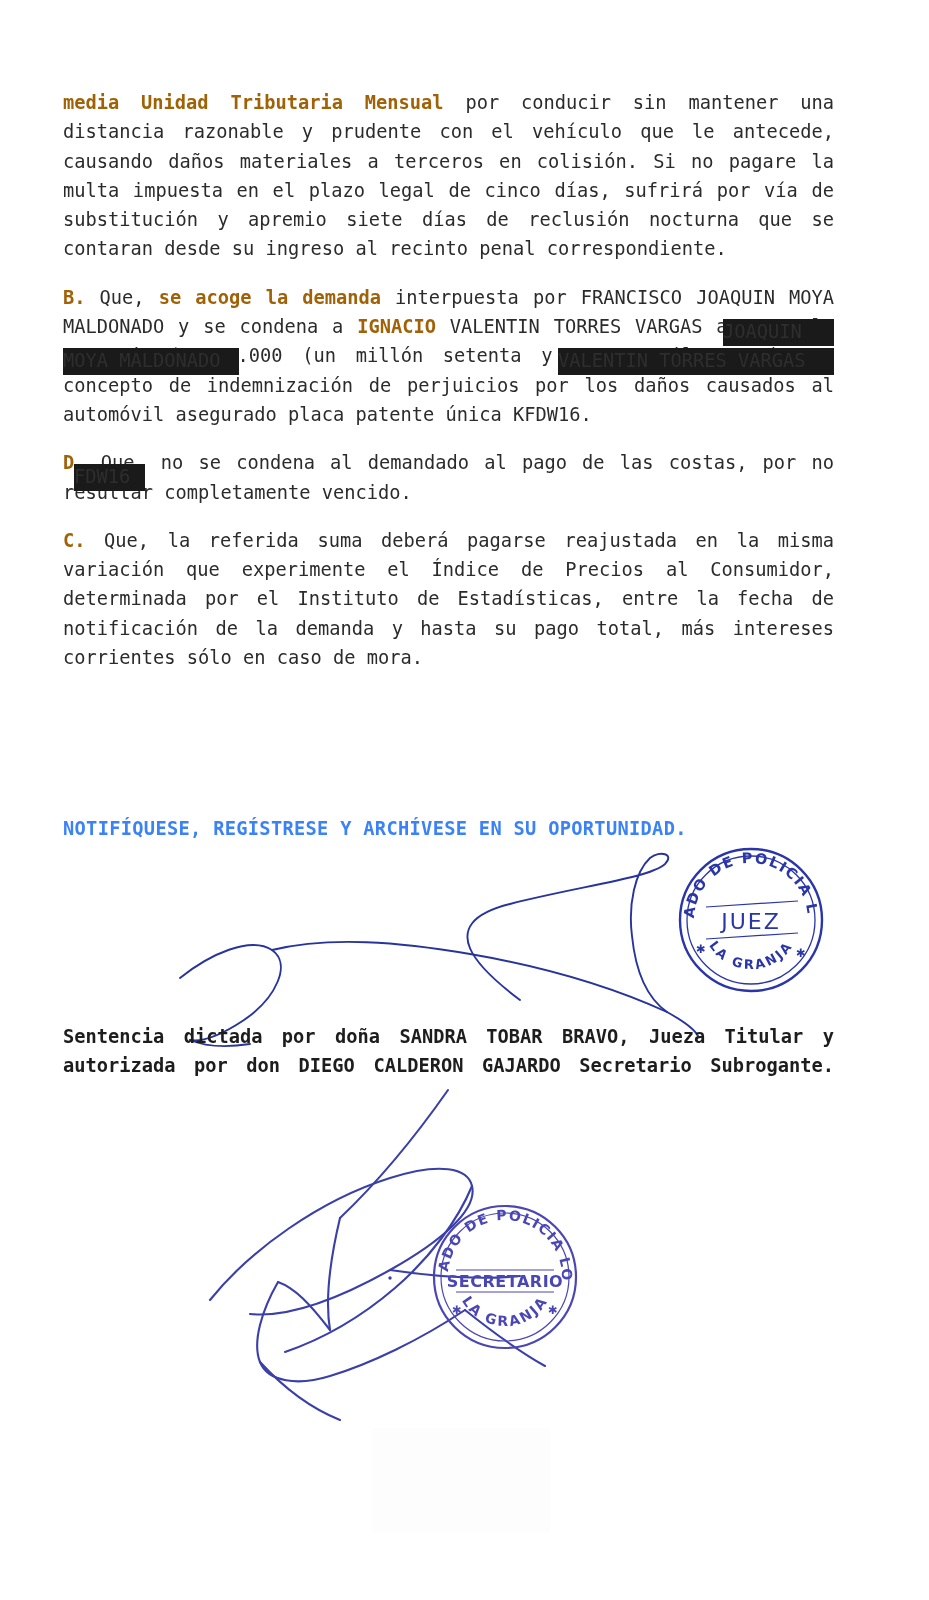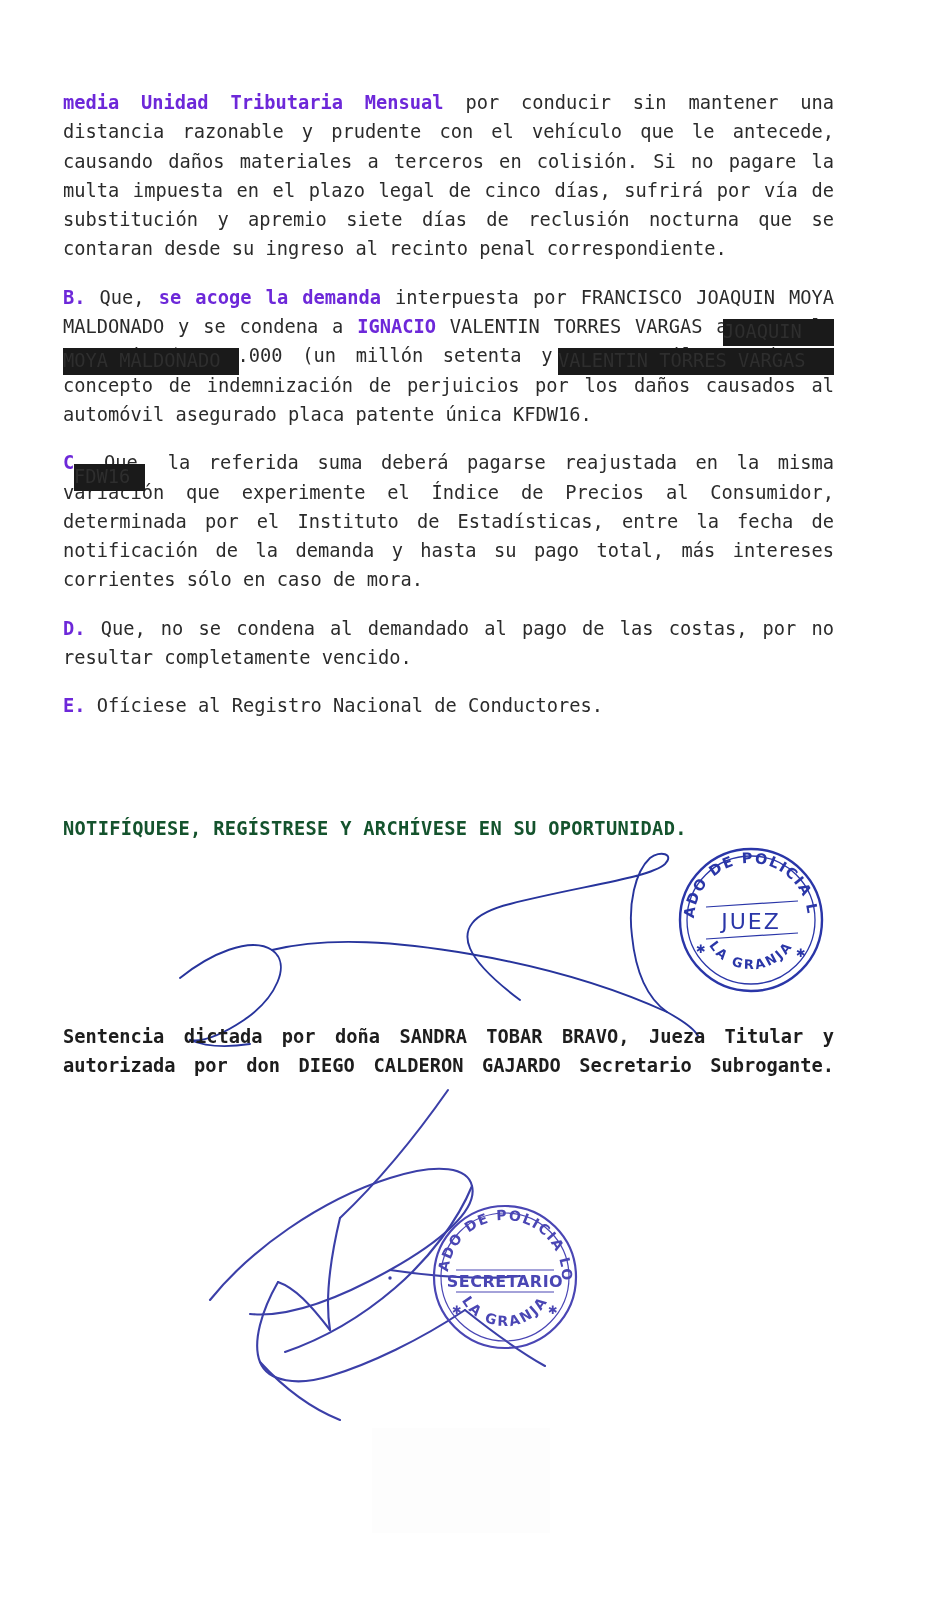--- a/index.html
+++ b/index.html
@@ -28,21 +28,21 @@
     font-size: 18.7px;
     line-height: 29.3px;
     color: #2b2b2b;
     text-align: justify;
     text-justify: inter-word;
     letter-spacing: 0px;
     word-spacing: 0px;
     position: relative;
   }
   p.para:last-child { margin-bottom: 0; }
-  .b { font-weight: bold; color: #6d28d9; }
+  .b { font-weight: bold; color: #a16207; }
   
   .force-justify:after {
     content: "";
     display: inline-block;
     width: 100%;
   }
   
   .redaction {
     position: absolute;
     background: #1a1a1a;
@@ -56,21 +56,21 @@
     white-space: nowrap;
     letter-spacing: 0px;
   }
   
   .notify {
     position: absolute;
     left: 63px;
     top: 818px;
     font-size: 18.7px;
     font-weight: bold;
-    color: #14532d;
+    color: #3b82f6;
     letter-spacing: 0.3px;
     white-space: nowrap;
   }
   
   .sig-text {
     position: absolute;
     left: 63px;
     top: 989px;
     width: 771px;
     font-size: 18.7px;
@@ -113,25 +113,24 @@
 <body>
 
 <div id="page">
 
   <div class="doc-body">
 
     <p class="para"><span class="b">media Unidad Tributaria Mensual</span><span> por conducir sin mantener una distancia razonable y prudente con el vehículo que le antecede, causando daños materiales a terceros en colisión. Si no pagare la multa impuesta en el plazo legal de cinco días, sufrirá por vía de substitución y apremio siete días de reclusión nocturna que se contaran desde su ingreso al recinto penal correspondiente.</span></p>
 
     <p class="para"><span class="b">B.</span><span> Que, </span><span class="b">se acoge la demanda</span><span> interpuesta por FRANCISCO </span><span>JOAQUIN MOYA MALDONADO</span><span>  y se condena a </span><span class="b">IGNACIO</span><span> </span><span>VALENTIN TORRES VARGAS</span><span> a pagar la suma de $1.074.000 (un millón setenta y cuatro mil pesos) por concepto de indemnización de perjuicios por los daños causados al automóvil asegurado placa patente única K</span><span>FDW16</span><span>.</span></p>
 
+    <p class="para"><span class="b">D.</span><span> Que, no se condena al demandado al pago de las costas, por no resultar completamente vencido.</span></p>
+
     <p class="para"><span class="b">C.</span><span> Que, la referida suma deberá pagarse reajustada en la misma variación que experimente el Índice de Precios al Consumidor, determinada por el Instituto de Estadísticas, entre la fecha de notificación de la demanda y hasta su pago total, más intereses corrientes sólo en caso de mora.</span></p>
 
-    <p class="para"><span class="b">D.</span><span> Que, no se condena al demandado al pago de las costas, por no resultar completamente vencido.</span></p>
-
-    <p class="para"><span class="b">E.</span><span> Ofíciese al Registro Nacional de Conductores.</span></p>
 
   </div>
 
   <div class="redaction" style="left:723px; top:319px; width:111px; height:27px;">
     <span>JOAQUIN</span>
   </div>
 
   <div class="redaction" style="left:63px; top:348px; width:176px; height:27px;">
     <span>MOYA MALDONADO</span>
   </div>

